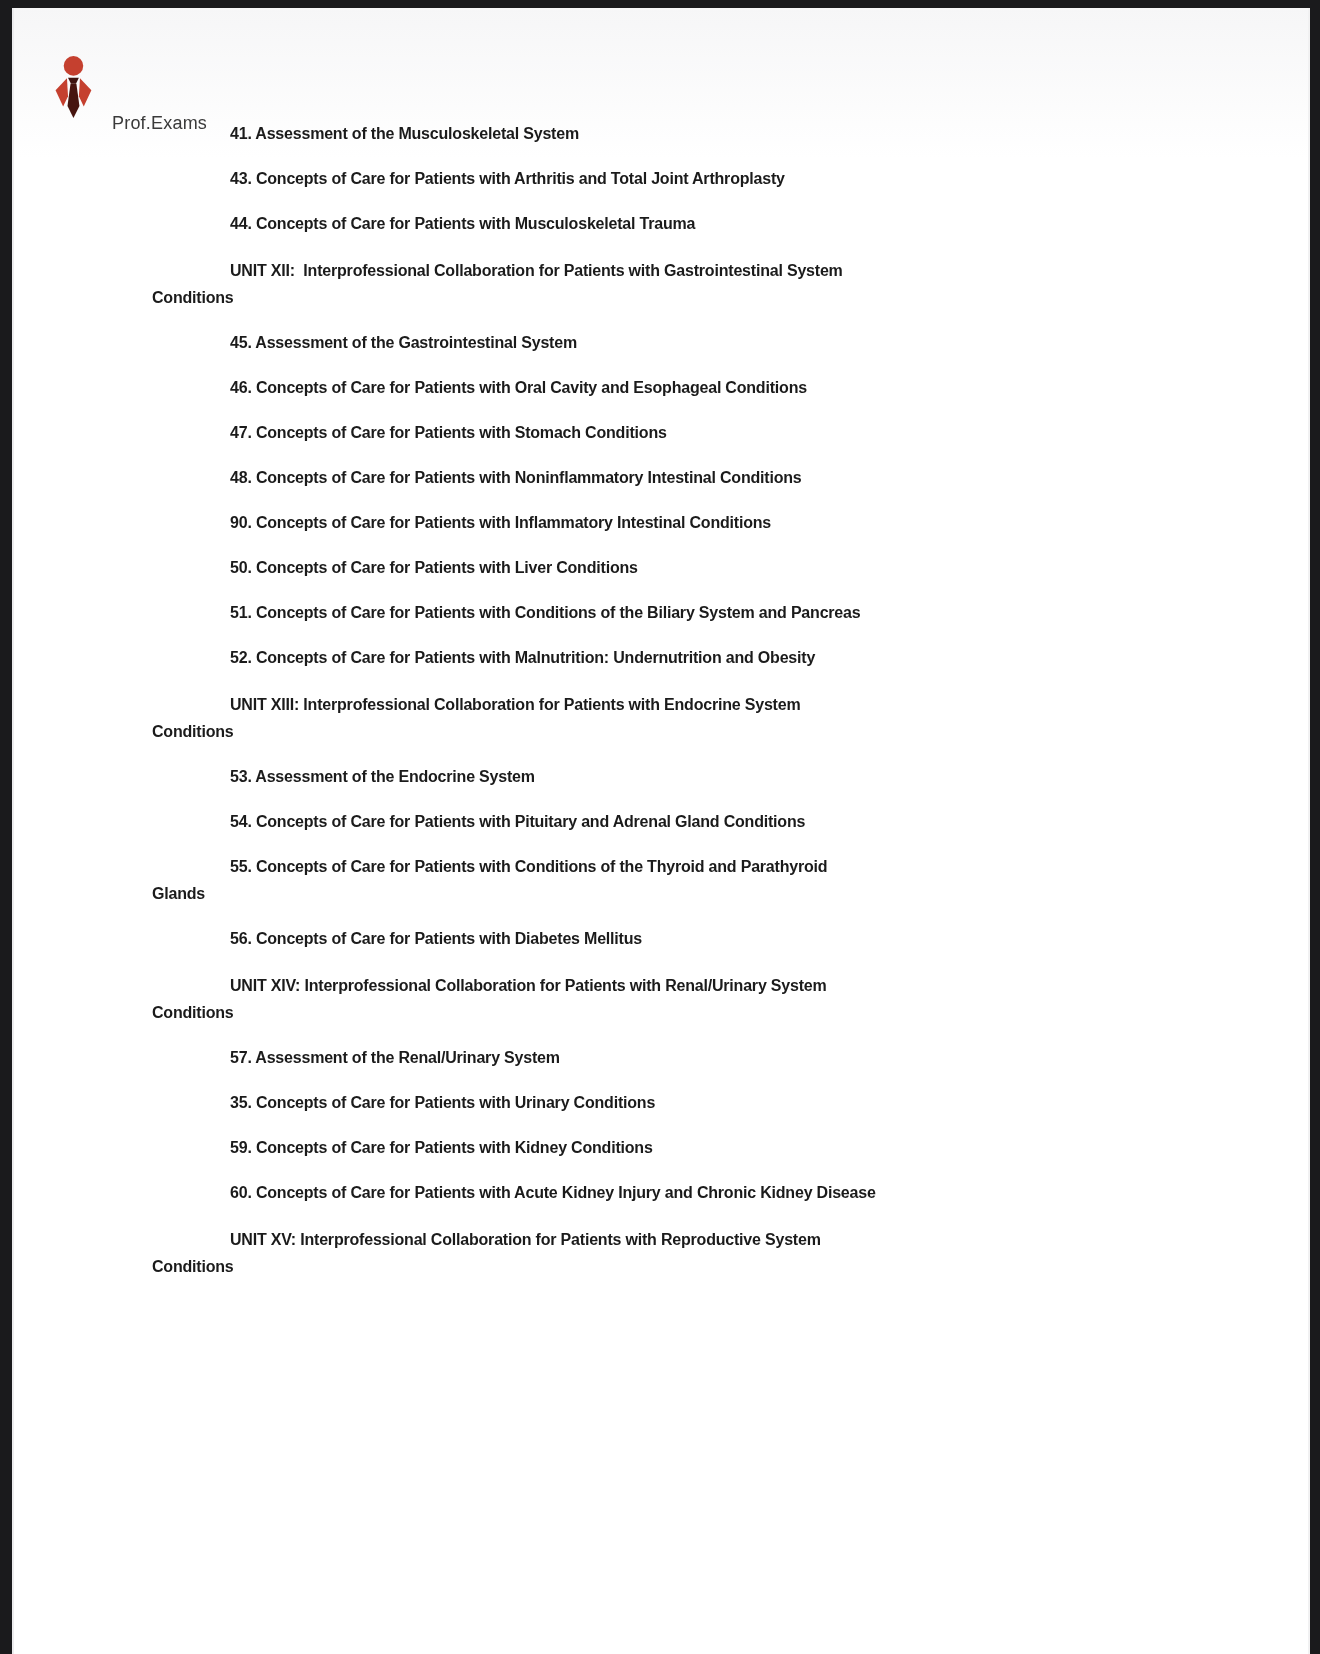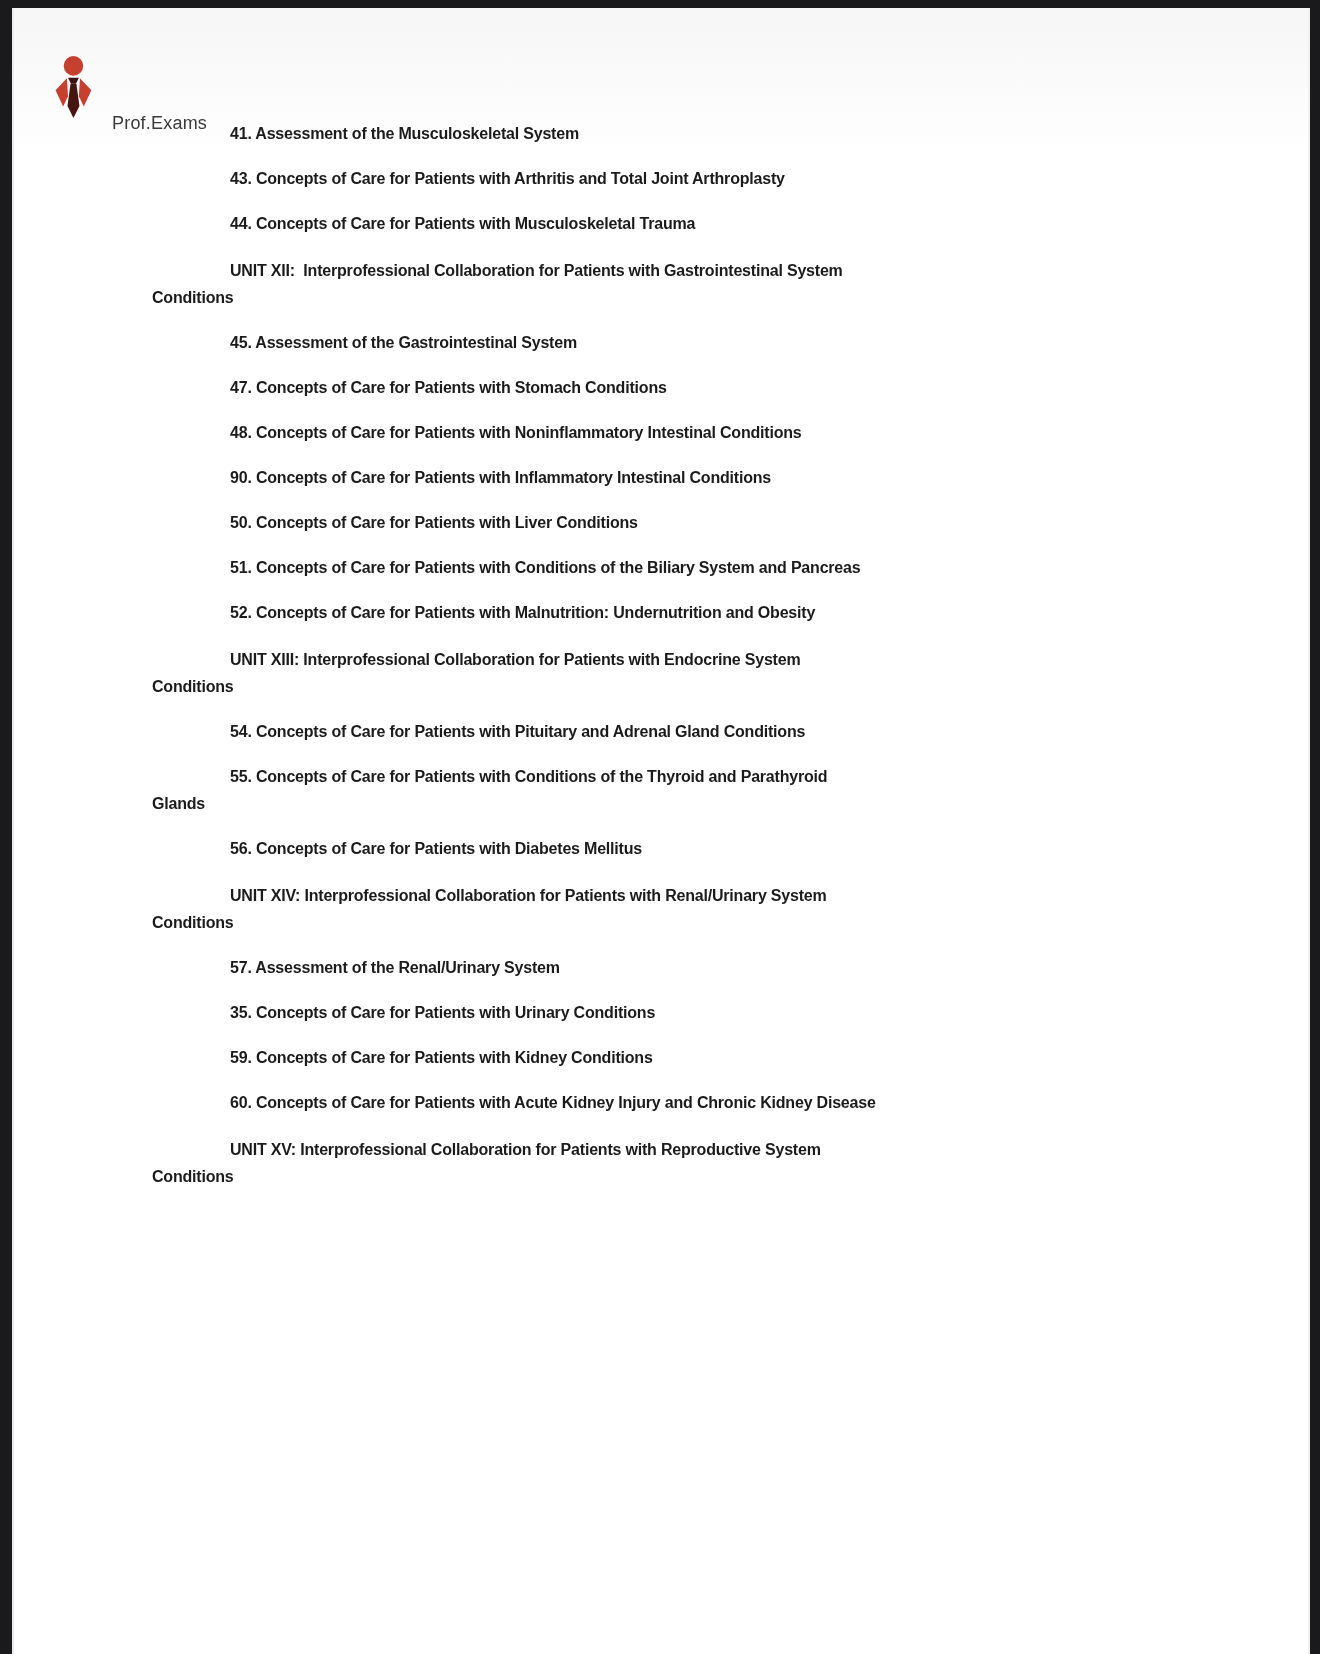--- a/index.html
+++ b/index.html
@@ -72,27 +72,29 @@
     </svg>
     <span class="brand-name">Prof.Exams</span>
   </div>
 
   <main class="doc">
       <p class="item"><span>41. Assessment of the Musculoskeletal System</span></p>
       <p class="item"><span>43. Concepts of Care for Patients with Arthritis and Total Joint Arthroplasty</span></p>
       <p class="item"><span>44. Concepts of Care for Patients with Musculoskeletal Trauma</span></p>
       <p class="heading"><span>UNIT XII:  Interprofessional Collaboration for Patients with Gastrointestinal System</span><br><span>Conditions</span></p>
       <p class="item"><span>45. Assessment of the Gastrointestinal System</span></p>
+      <p class="item"><span>46. Concepts of Care for Patients with Oral Cavity and Esophageal Conditions</span></p>
       <p class="item"><span>47. Concepts of Care for Patients with Stomach Conditions</span></p>
       <p class="item"><span>48. Concepts of Care for Patients with Noninflammatory Intestinal Conditions</span></p>
       <p class="item"><span>90. Concepts of Care for Patients with Inflammatory Intestinal Conditions</span></p>
       <p class="item"><span>50. Concepts of Care for Patients with Liver Conditions</span></p>
       <p class="item"><span>51. Concepts of Care for Patients with Conditions of the Biliary System and Pancreas</span></p>
       <p class="item"><span>52. Concepts of Care for Patients with Malnutrition: Undernutrition and Obesity</span></p>
       <p class="heading"><span>UNIT XIII: Interprofessional Collaboration for Patients with Endocrine System</span><br><span>Conditions</span></p>
+      <p class="item"><span>53. Assessment of the Endocrine System</span></p>
       <p class="item"><span>54. Concepts of Care for Patients with Pituitary and Adrenal Gland Conditions</span></p>
       <p class="item"><span>55. Concepts of Care for Patients with Conditions of the Thyroid and Parathyroid</span><br><span>Glands</span></p>
       <p class="item"><span>56. Concepts of Care for Patients with Diabetes Mellitus</span></p>
       <p class="heading"><span>UNIT XIV: Interprofessional Collaboration for Patients with Renal/Urinary System</span><br><span>Conditions</span></p>
       <p class="item"><span>57. Assessment of the Renal/Urinary System</span></p>
       <p class="item"><span>35. Concepts of Care for Patients with Urinary Conditions</span></p>
       <p class="item"><span>59. Concepts of Care for Patients with Kidney Conditions</span></p>
       <p class="item"><span>60. Concepts of Care for Patients with Acute Kidney Injury and Chronic Kidney Disease</span></p>
       <p class="heading"><span>UNIT XV: Interprofessional Collaboration for Patients with Reproductive System</span><br><span>Conditions</span></p>
     </main>

